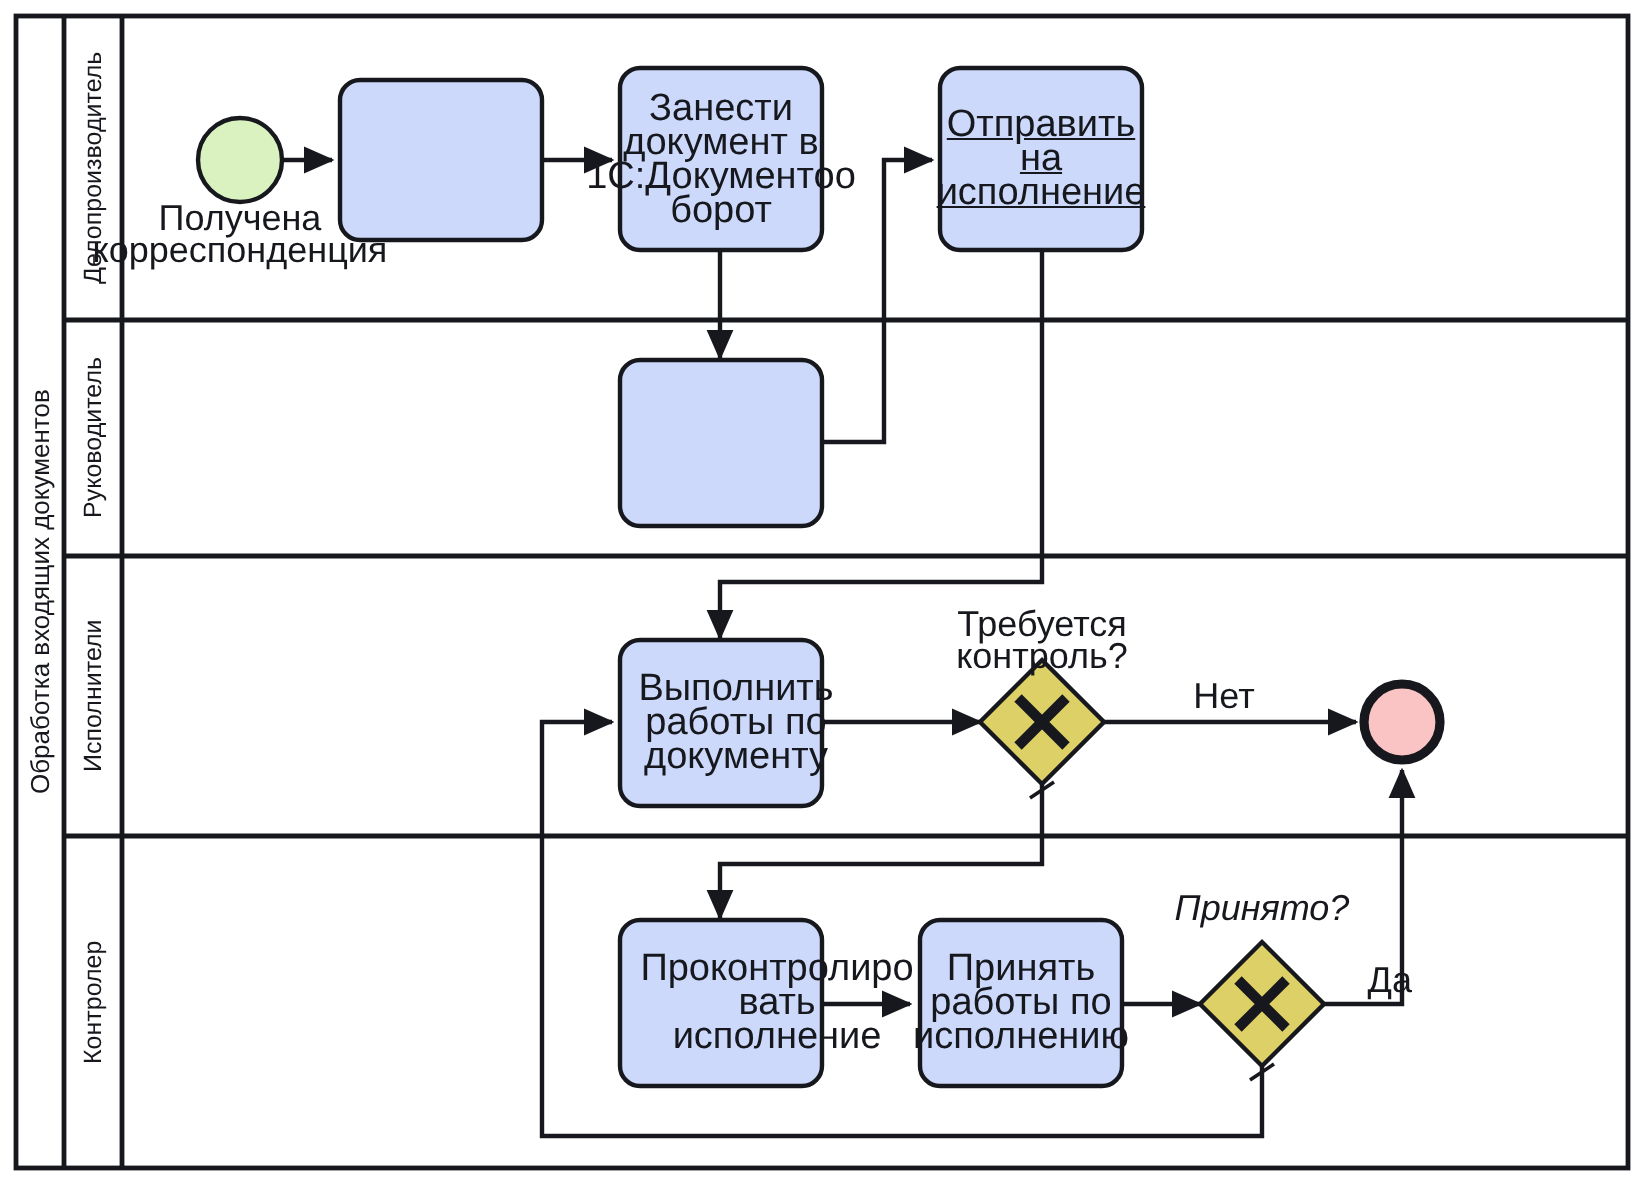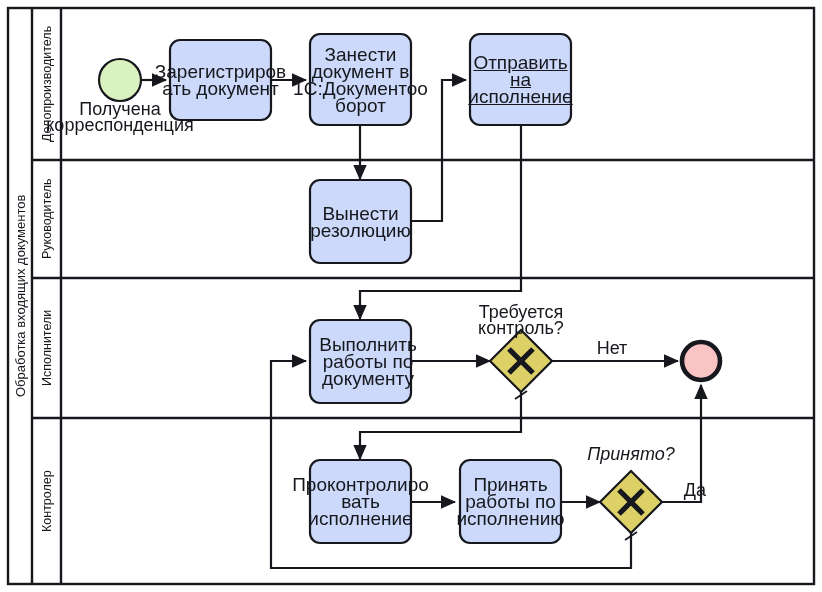--- a/index.html
+++ b/index.html
@@ -109,34 +109,30 @@
   <div class="pool-label" style="left:8px;top:8px;width:24px;height:576px;">Обработка входящих документов</div>
 
   <div class="lane-label" style="left:32px;top:8px;width:29px;height:152px;">Делопроизводитель</div>
   <div class="lane-label" style="left:32px;top:160px;width:29px;height:118px;">Руководитель</div>
   <div class="lane-label" style="left:32px;top:278px;width:29px;height:140px;">Исполнители</div>
   <div class="lane-label" style="left:32px;top:418px;width:29px;height:166px;">Контролер</div>
 
   <div class="edge-text" style="left:40px;top:101px;width:160px;">Получена
 корреспонденция</div>
 
-  <div class="task-text" style="left:170px;top:40px;width:101px;height:80px;white-space:pre-line;">Зарегистриров
-ать документ</div>
   <div class="task-text" style="left:310px;top:34px;width:101px;height:91px;white-space:pre-line;">Занести
 документ в
 1С:Документоо
 борот</div>
   <div class="task-text" style="left:470px;top:34px;width:101px;height:91px;white-space:pre-line;text-decoration:underline;">Отправить на
 исполнение</div>
-  <div class="task-text" style="left:310px;top:180px;width:101px;height:83px;white-space:pre-line;">Вынести
-резолюцию</div>
   <div class="task-text" style="left:310px;top:320px;width:116px;height:83px;white-space:pre-line;">Выполнить
 работы по
 документу</div>
-  <div class="task-text" style="left:310px;top:460px;width:101px;height:83px;white-space:pre-line;">Проконтролиро
+  <div class="task-text" style="left:310px;top:460px;width:101px;height:83px;white-space:pre-line;padding-left:28px;">Проконтролиро
 вать
 исполнение</div>
   <div class="task-text" style="left:460px;top:460px;width:101px;height:83px;white-space:pre-line;">Принять
 работы по
 исполнению</div>
 
   <div class="edge-text" style="left:451px;top:304px;width:140px;">Требуется
 контроль?</div>
   <div class="edge-text" style="left:571px;top:446px;width:120px;font-style:italic;">Принято?</div>
 

